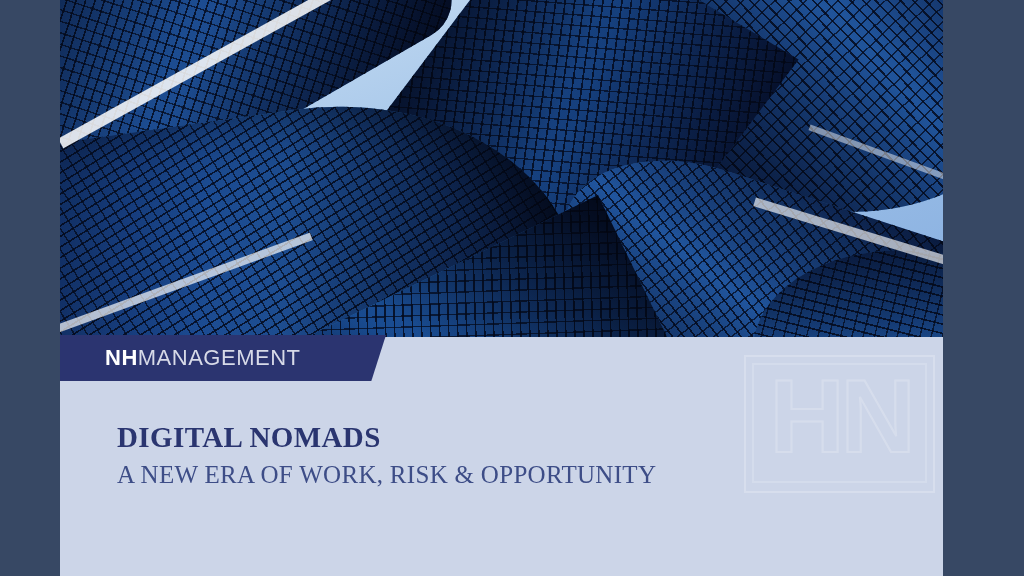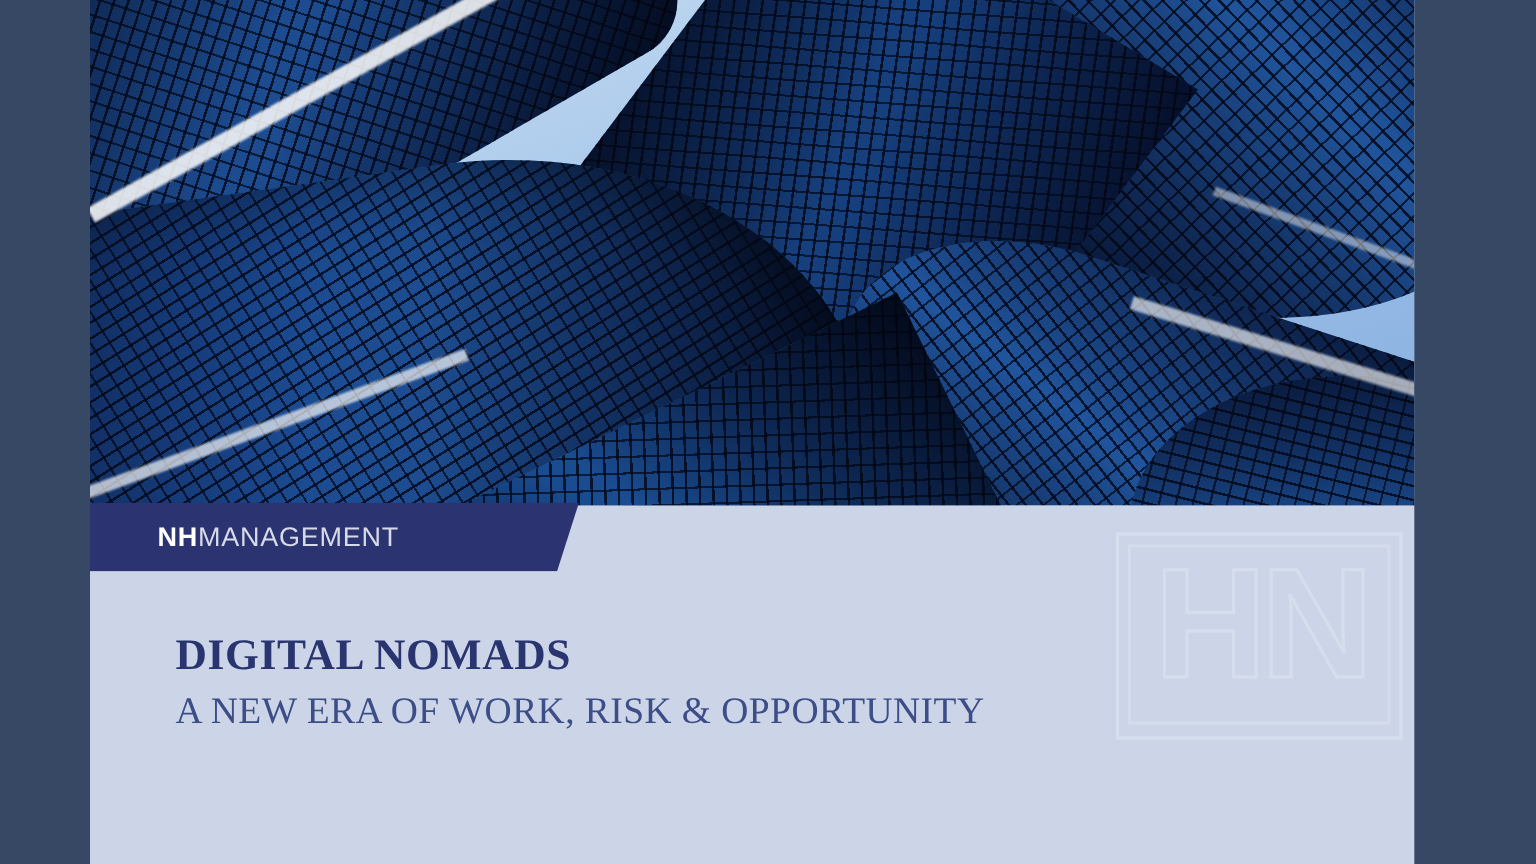--- a/index.html
+++ b/index.html
@@ -112,21 +112,21 @@
   
   .banner{
     position:absolute;left:0;top:335px;width:326px;height:46px;
     background:#2b3470;
     -webkit-clip-path:polygon(0 0,100% 0,95.5% 100%,0 100%);
     clip-path:polygon(0 0,100% 0,95.5% 100%,0 100%);
     z-index:20;
     display:flex;align-items:center;
   }
   .banner .logo{
-    margin-left:45px;font-size:18px;letter-spacing:.5px;line-height:1;
+    margin-left:45px;font-size:22px;letter-spacing:.5px;line-height:1;
     white-space:nowrap;
   }
   .logo .nh{font-weight:700;color:#ffffff;}
   .logo .mg{font-weight:400;color:#d7dae8;}
 
   
   .panel{
     position:absolute;left:0;top:337px;width:883px;height:239px;
     background:#ccd5e8;overflow:hidden;
   }

